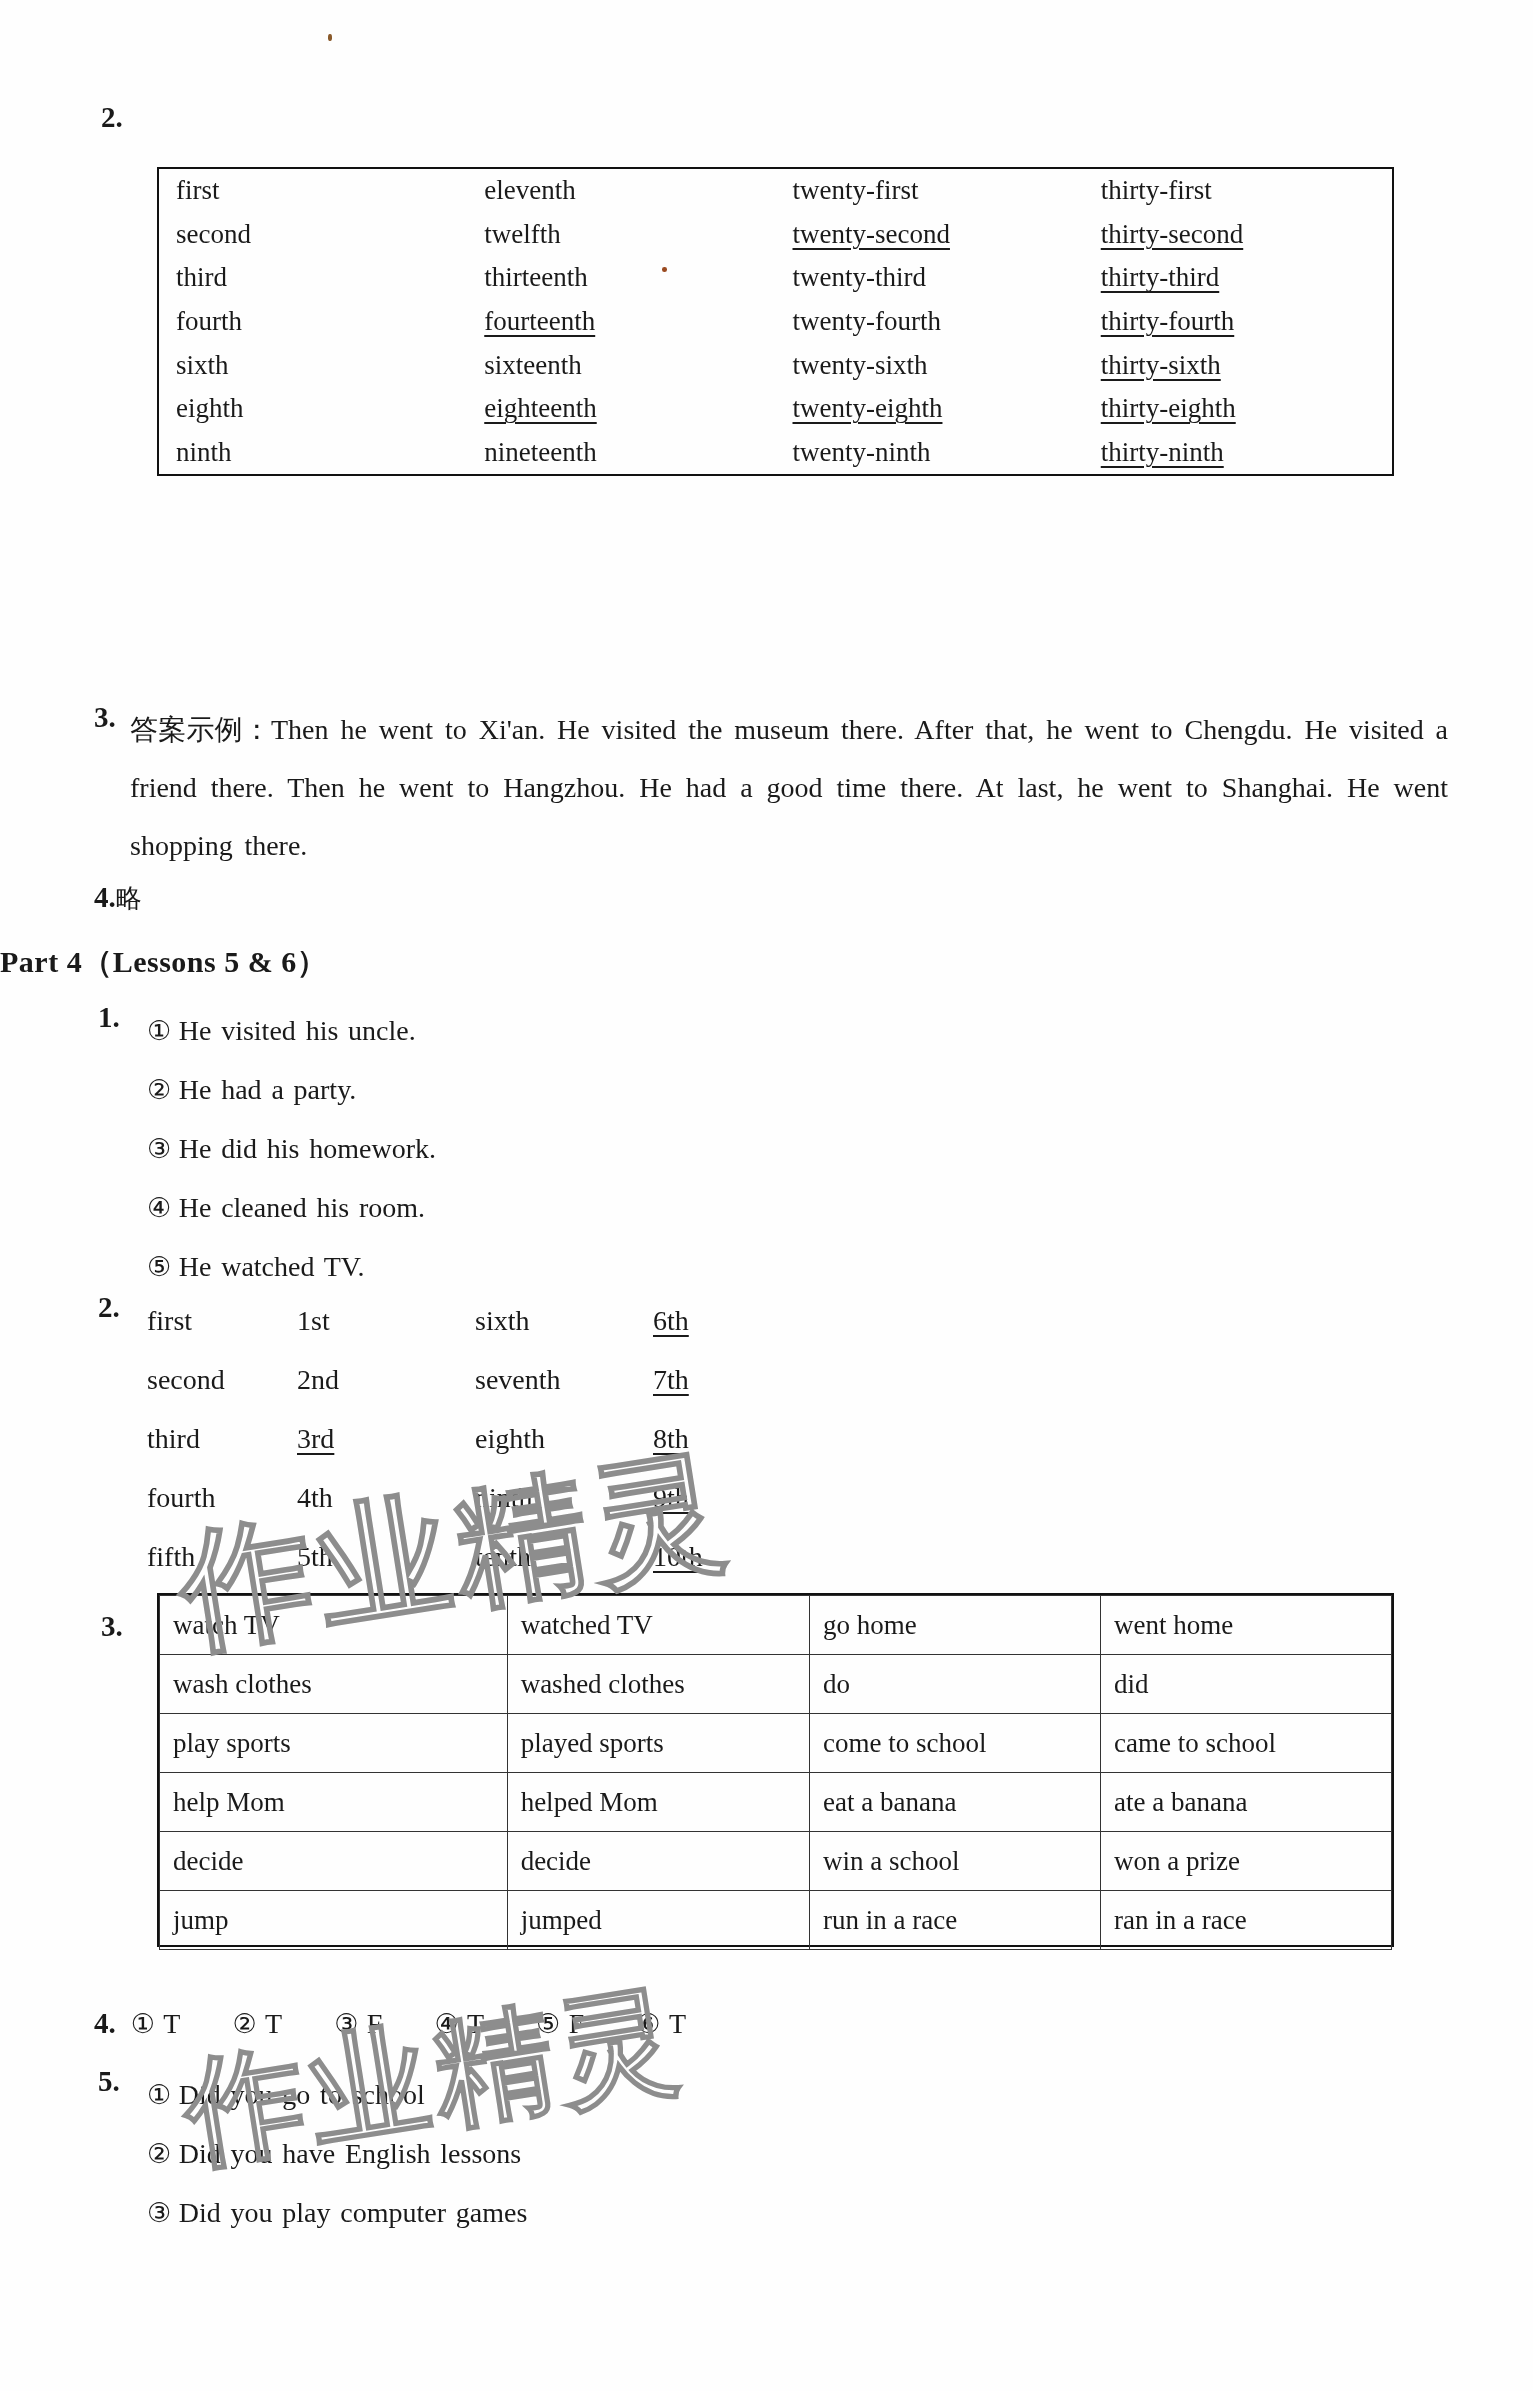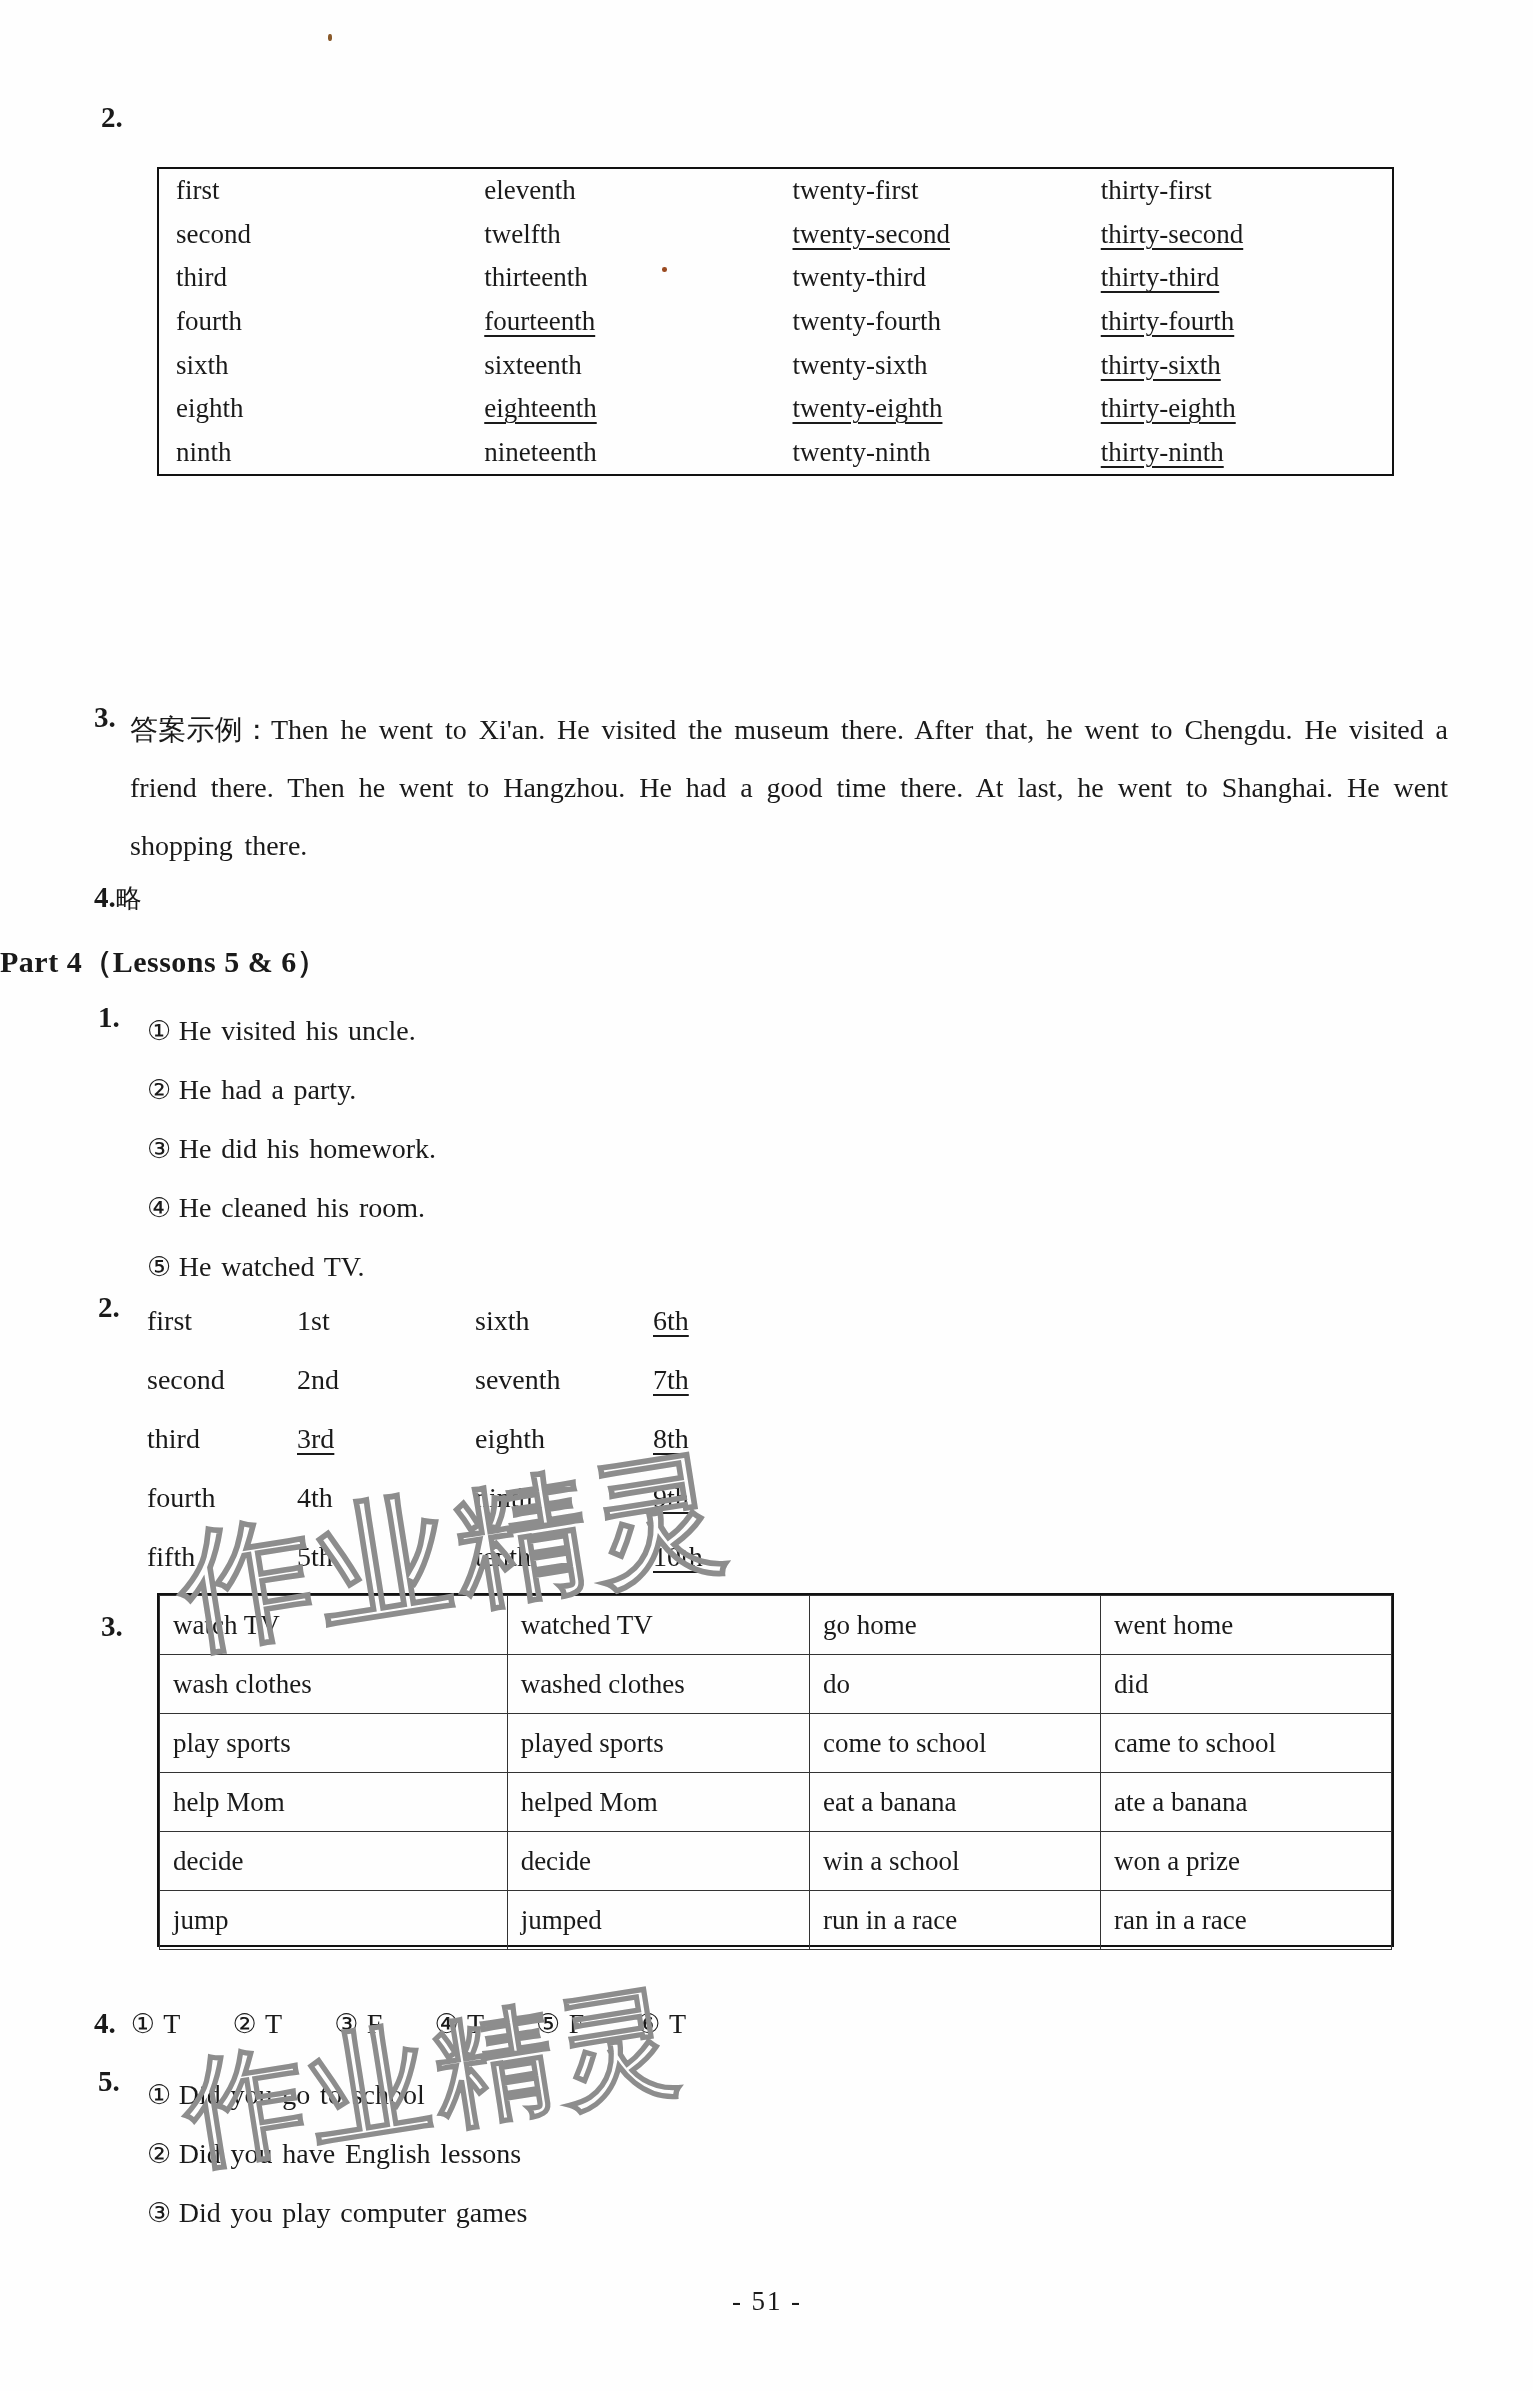--- a/index.html
+++ b/index.html
@@ -466,19 +466,18 @@
 
   <div id="list5">
     <span class="l5num">5.</span>
     <ul id="list5-items">
         <li><span class="circ">①</span><span>Did you go to school</span></li>
         <li><span class="circ">②</span><span>Did you have English lessons</span></li>
         <li><span class="circ">③</span><span>Did you play computer games</span></li>
       </ul>
   </div>
 
-  <div id="page-number">- 51 -</div>
 
   <div class="watermark" id="wm1">作业精灵</div>
   <div class="watermark" id="wm2">作业精灵</div>
 
 </div>
 
 
 </body></html>

